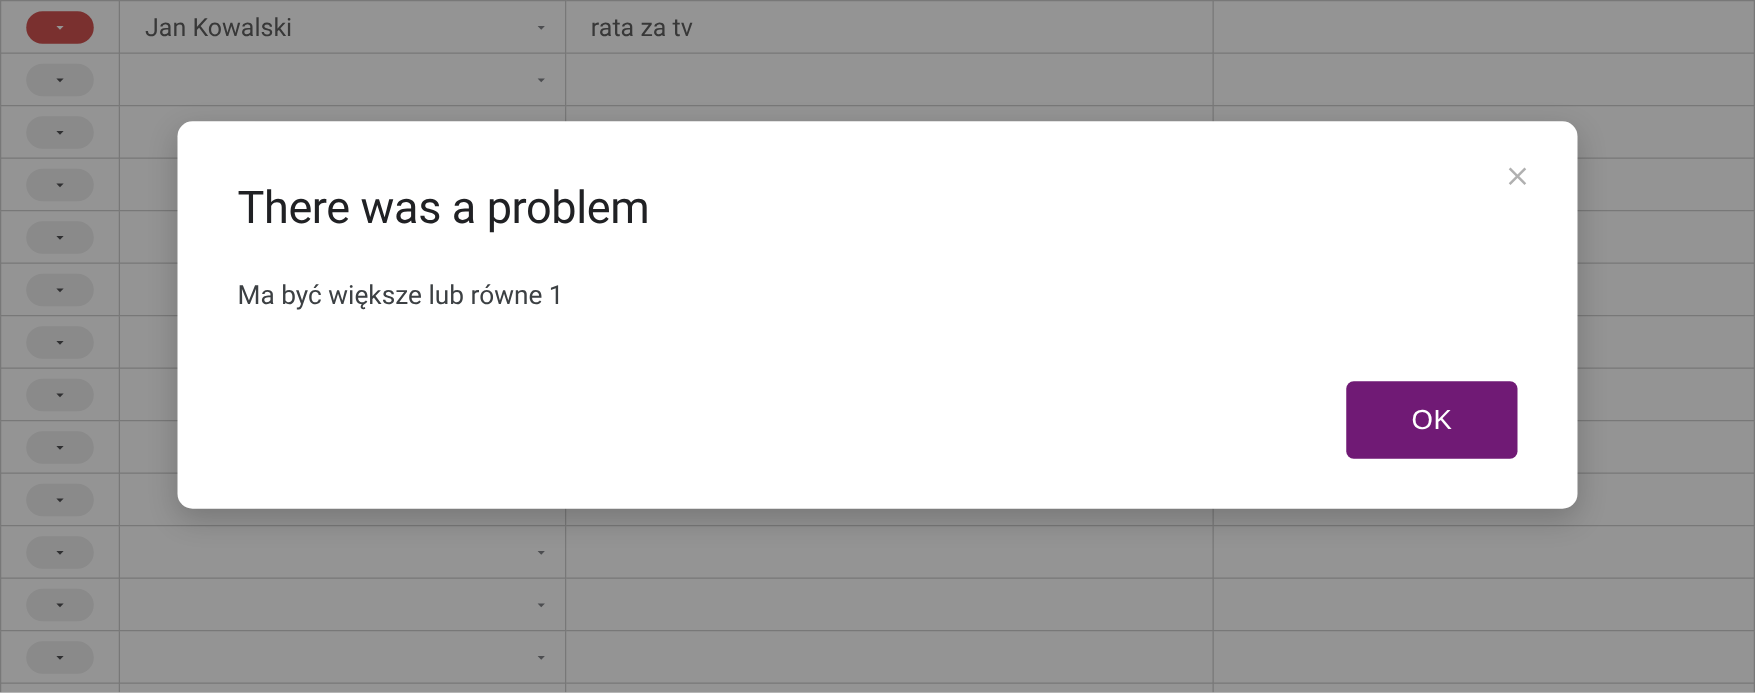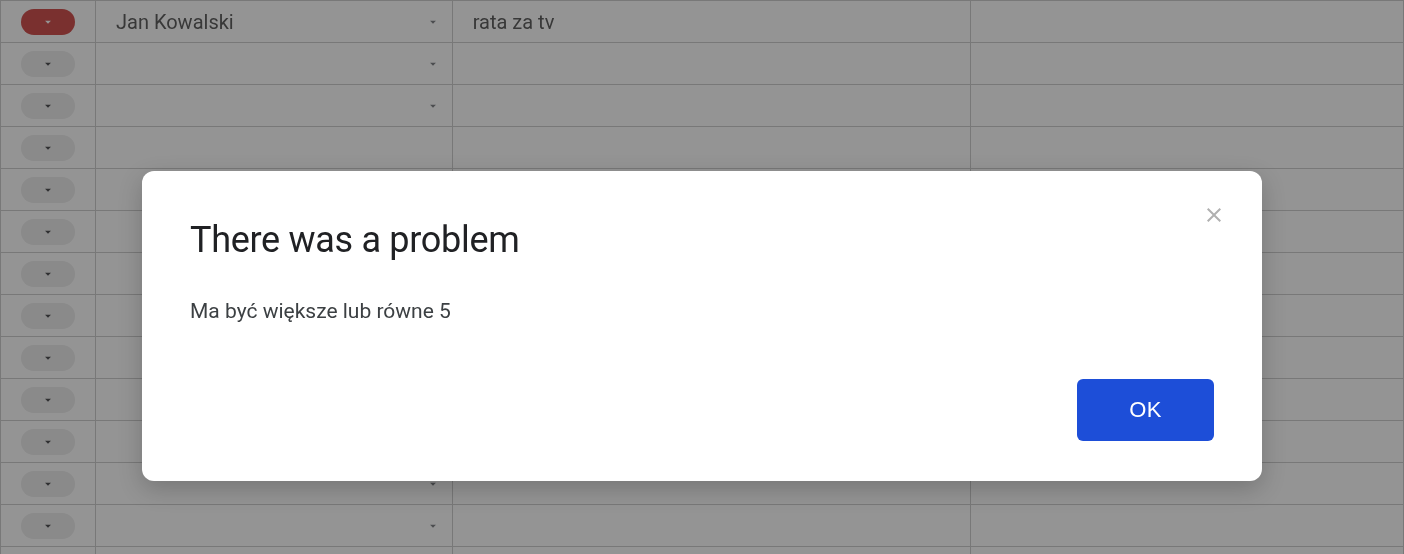--- a/index.html
+++ b/index.html
@@ -73,21 +73,21 @@
       fill: #5f6368;
     }
     .overlay {
       position: absolute;
       top: 0;
       left: 0;
       width: 100%;
       height: 100%;
       background: rgba(60, 60, 60, 0.55);
       display: flex;
-      align-items: center;
+      align-items: flex-start;
       justify-content: center;
       padding-top: 97px;
     }
     .dialog {
       background: #fff;
       border-radius: 12px;
       width: 1120px;
       padding: 48px 48px 40px 48px;
       position: relative;
       box-shadow: 0 8px 24px rgba(0,0,0,0.2);
@@ -121,21 +121,21 @@
     .dialog-close svg {
       width: 24px;
       height: 24px;
       fill: #b0b0b0;
     }
     .dialog-actions {
       display: flex;
       justify-content: flex-end;
     }
     .ok-button {
-      background: #1d4ed8;
+      background: #701a75;
       color: #fff;
       border: none;
       border-radius: 6px;
       padding: 18px 52px;
       font-size: 22px;
       font-weight: 500;
       cursor: pointer;
       letter-spacing: 0.5px;
     }
   </style>
@@ -308,18 +308,18 @@
 </table>
 
 <div class="overlay">
   <div class="dialog">
     <div class="dialog-close">
       <svg viewBox="0 0 24 24">
           <path d="M19 6.41L17.59 5 12 10.59 6.41 5 5 6.41 10.59 12 5 17.59 6.41 19 12 13.41 17.59 19 19 17.59 13.41 12z"></path>
         </svg>
     </div>
     <h2 class="dialog-title">There was a problem</h2>
-    <p class="dialog-message">Ma być większe lub równe 5</p>
+    <p class="dialog-message">Ma być większe lub równe 1</p>
     <div class="dialog-actions">
       <button class="ok-button">OK</button>
     </div>
   </div>
 </div>
 
 </body></html>

